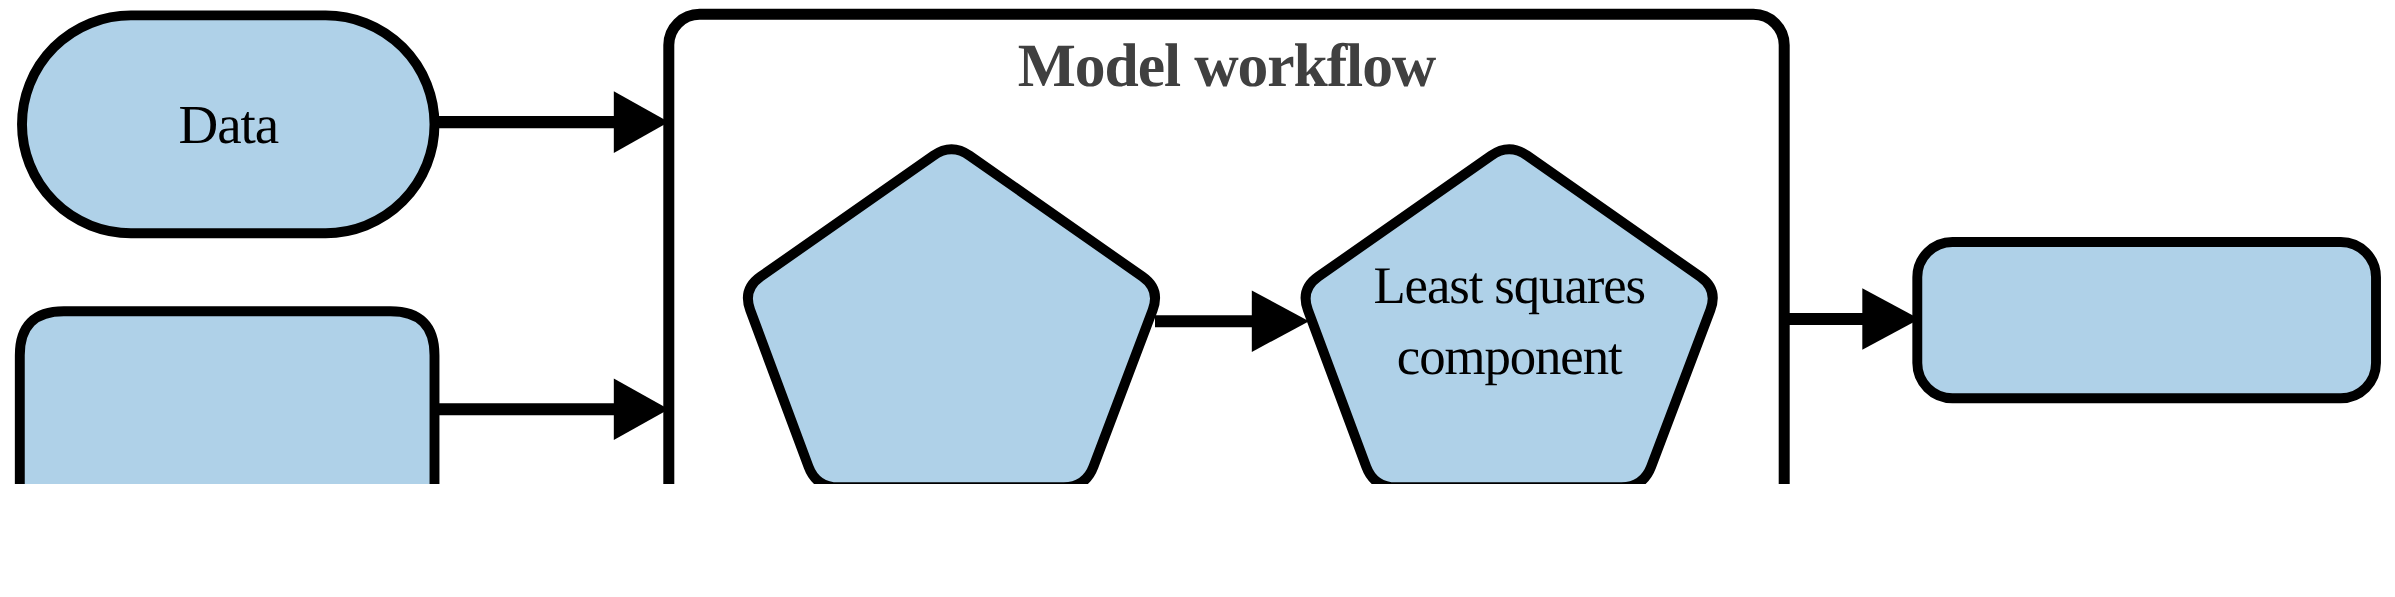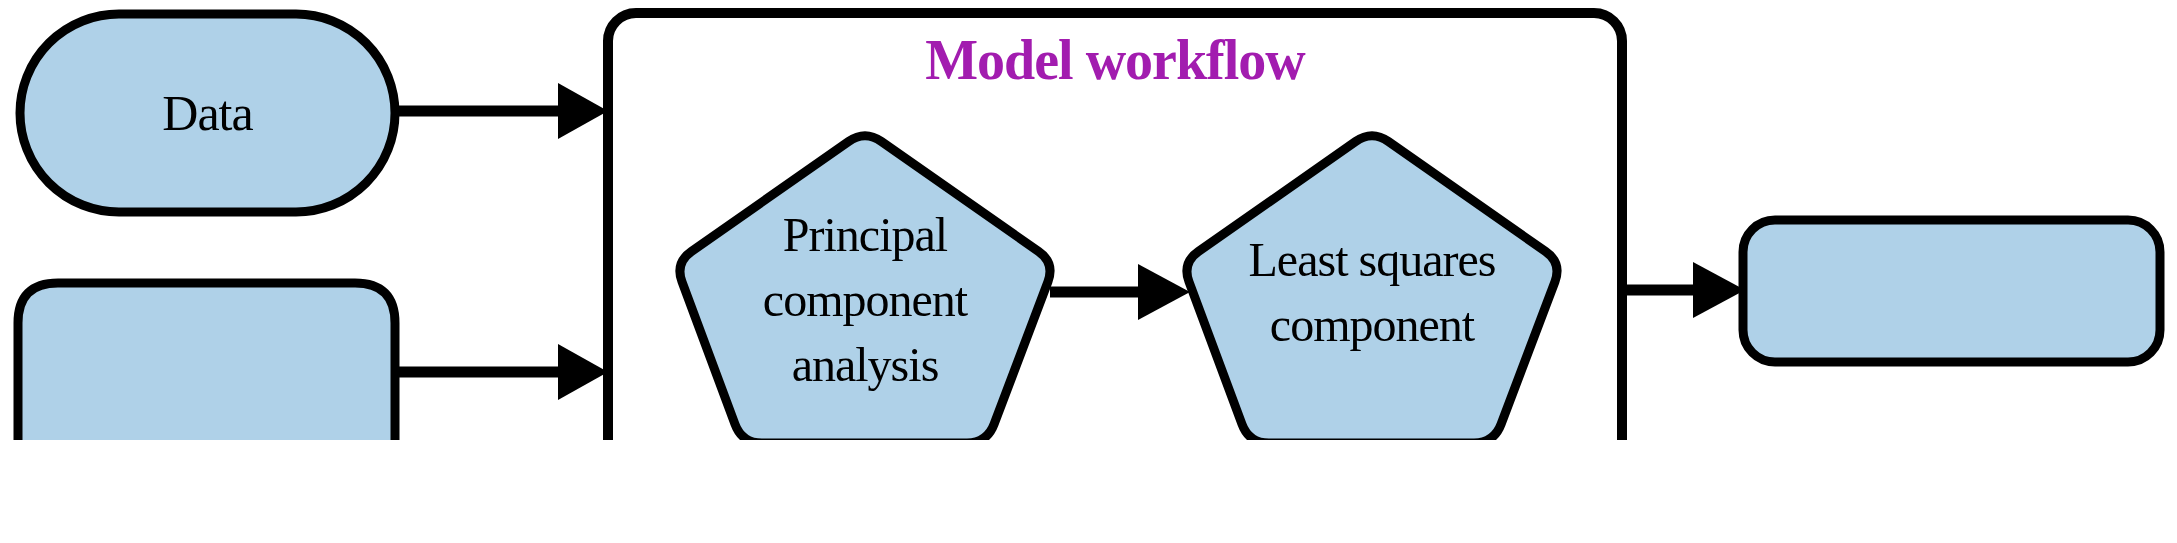--- a/index.html
+++ b/index.html
@@ -37,21 +37,21 @@
   .node-label.pentagon-label {
     font-size: 48px;
     line-height: 1.35;
   }
   .workflow-title {
     position: absolute;
     text-align: center;
     font-size: 56px;
     font-weight: bold;
     letter-spacing: -1px;
-    color: #a21caf;
+    color: #404040;
   }
 </style>
 </head>
 <body>
 
 <div id="stage">
 
   <svg id="diagram-svg" viewBox="0 0 2177 543" xmlns="http://www.w3.org/2000/svg">
 
     <rect x="20" y="14" width="375" height="198" rx="99" ry="99" stroke="#000000" stroke-width="9" fill="#AFD1E8"></rect>
@@ -114,18 +114,17 @@
       <line x1="1622" y1="290" x2="1697" y2="290" stroke="#000000" stroke-width="11"></line>
       <path d="M 1693,262 L 1745,290 L 1693,318 Z" fill="#000000"></path>
     </g>
   </svg>
 
   <div class="node-label" style="left:20px; top:14px; width:375px; height:198px;">Data</div>
 
 
   <div class="workflow-title" style="left:608px; top:28px; width:1014px;">Model workflow</div>
 
-  <div class="node-label pentagon-label" style="left:705px; top:158px; width:320px; height:285px;">Principal component analysis</div>
 
   <div class="node-label pentagon-label" style="left:1212px; top:150px; width:320px; height:285px;">Least squares component</div>
 
 
 </div>
 
 </body></html>

